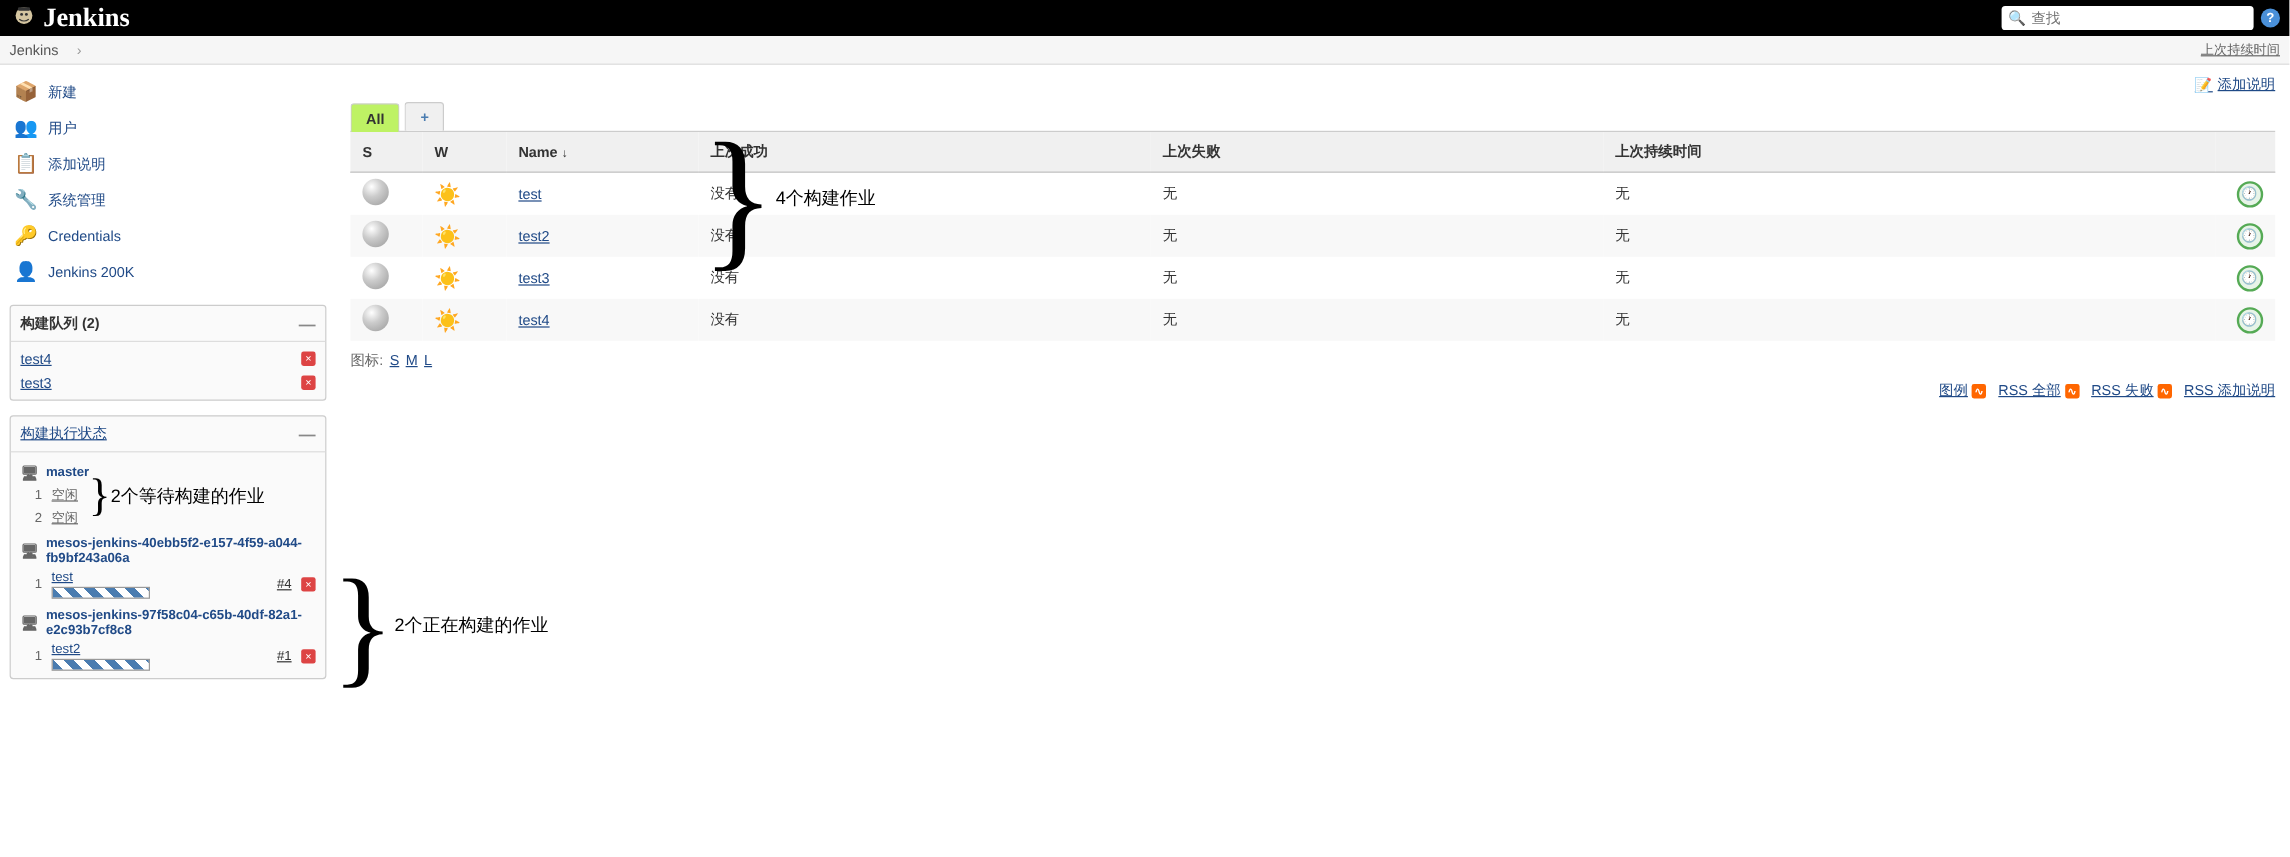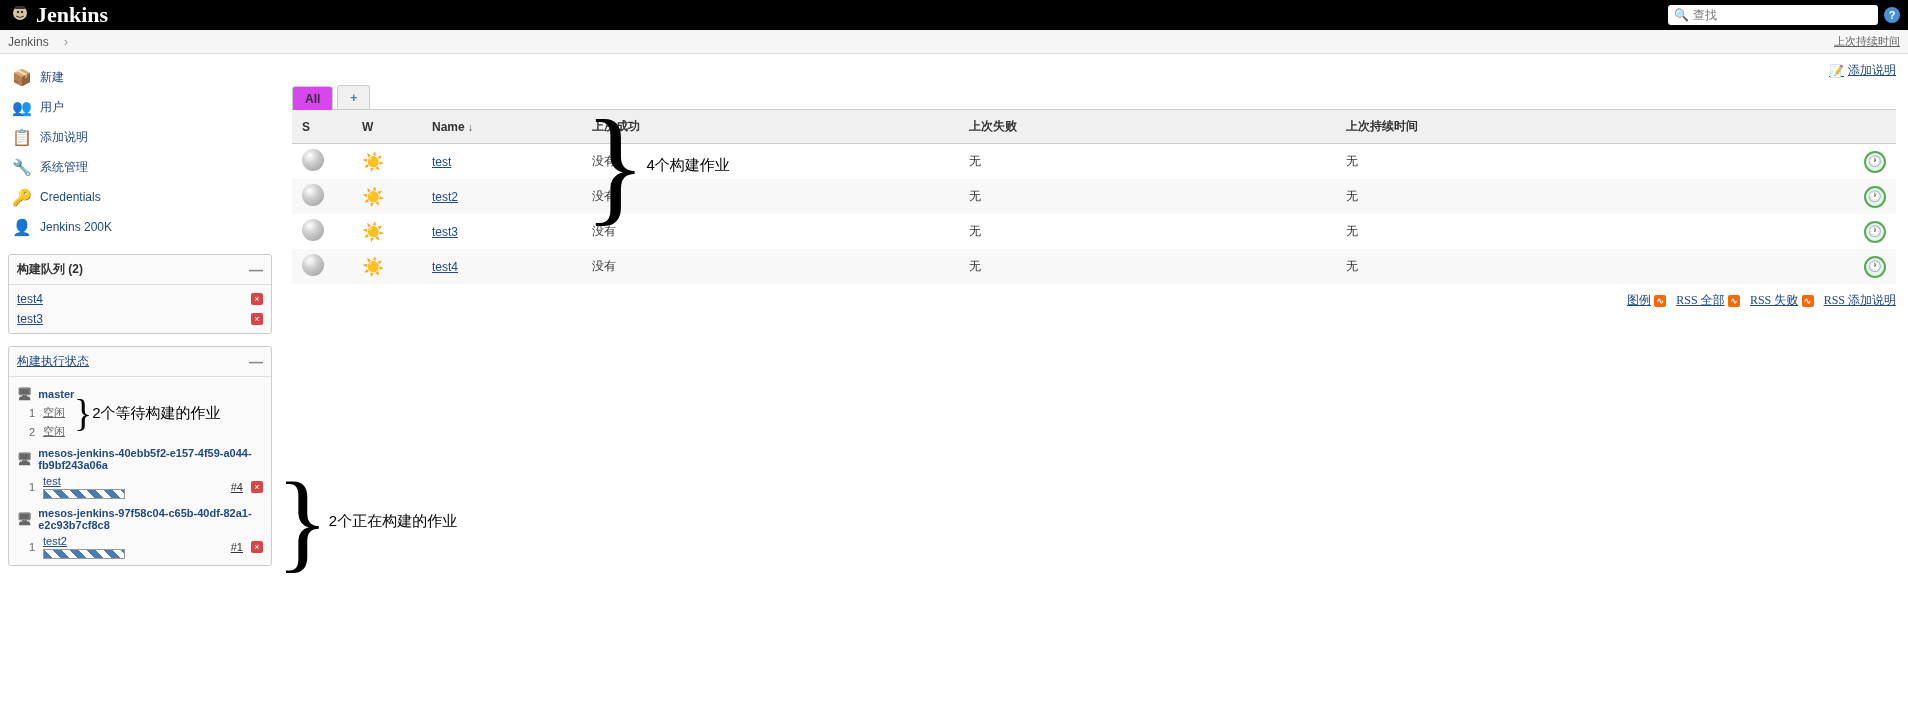--- a/index.html
+++ b/index.html
@@ -55,38 +55,38 @@
     .brace-ann { position: absolute; display: flex; align-items: center; pointer-events: none; }
     .brace { font-size: 62px; font-family: serif; line-height: 0.6; color: #000; }
     .brace-small { font-size: 38px; }
     .ann-text { font-size: 15px; color: #000; white-space: nowrap; }
     
     
     .add-desc { text-align: right; margin-bottom: 6px; }
     .add-desc a { display: inline-flex; align-items: center; gap: 4px; font-size: 12px; }
     .tabs { display: flex; gap: 4px; border-bottom: 1px solid #ccc; }
     .tab { padding: 5px 12px 4px; border: 1px solid #ccc; border-bottom: none; border-radius: 3px 3px 0 0; background: #f0f0f0; cursor: pointer; font-size: 12px; }
-    .tab.active { background: #d946ef; font-weight: bold; position: relative; top: 1px; }
+    .tab.active { background: #bef264; font-weight: bold; position: relative; top: 1px; }
     .tab-add { color: #4a7cb0; font-weight: bold; }
     
     
     .jobs-table { width: 100%; border-collapse: collapse; font-size: 12px; }
     .jobs-table th { text-align: left; padding: 8px 10px; font-weight: bold; background: #f0f0f0; border-bottom: 1px solid #ccc; }
     .jobs-table td { padding: 5px 10px; }
     .jobs-table tr.odd td { background: #f8f8f8; }
     .status-ball { width: 22px; height: 22px; background: radial-gradient(circle at 35% 30%, #fff, #ccc 40%, #999); border-radius: 50%; display: inline-block; }
     .weather-sun { width: 22px; height: 22px; display: inline-block; text-align: center; font-size: 18px; }
     .schedule-btn { width: 22px; height: 22px; border-radius: 50%; background: #e8f4e8; border: 2px solid #5a5; display: inline-flex; align-items: center; justify-content: center; cursor: pointer; font-size: 11px; color: #5a5; }
     .sort-arrow { font-size: 10px; }
     
     .icon-size { margin-top: 8px; font-size: 12px; color: #666; }
     .icon-size a { margin-left: 2px; }
     
     .footer-links { text-align: right; margin-top: 8px; font-size: 12px; }
-    .footer-links a { margin-left: 8px; font-family: Liberation Serif, serif; }
+    .footer-links a { margin-left: 8px; }
     .rss-icon { display: inline-block; width: 12px; height: 12px; background: #f60; color: #fff; border-radius: 2px; font-size: 9px; text-align: center; line-height: 12px; font-weight: bold; margin-right: 2px; }
     
     .sidebar-wrap { position: relative; }
     .main-wrap { position: relative; }
   </style>
 </head>
 <body>
 
 <div class="header">
   <div class="header-left">
@@ -290,20 +290,26 @@
     <td><span class="weather-sun">☀️</span></td>
     <td><a>test4</a></td>
     <td>没有</td>
     <td>无</td>
     <td>无</td>
     <td style="text-align:right"><span class="schedule-btn">🕐</span></td>
           </tr>
         </tbody>
     </table>
 
+    <div class="icon-size">
+      <span>图标:</span>
+      <a>S</a>
+      <a>M</a>
+      <a>L</a>
+    </div>
 
     <div class="footer-links">
       <a>图例</a>
       <span><span class="rss-icon">∿</span><a>RSS 全部</a></span>
       <span><span class="rss-icon">∿</span><a>RSS 失败</a></span>
       <span><span class="rss-icon">∿</span><a>RSS 添加说明</a></span>
     </div>
 
     <div class="brace-ann" style="left:304px;top:72px">
       <span class="brace" style="font-size:130px">}</span>

